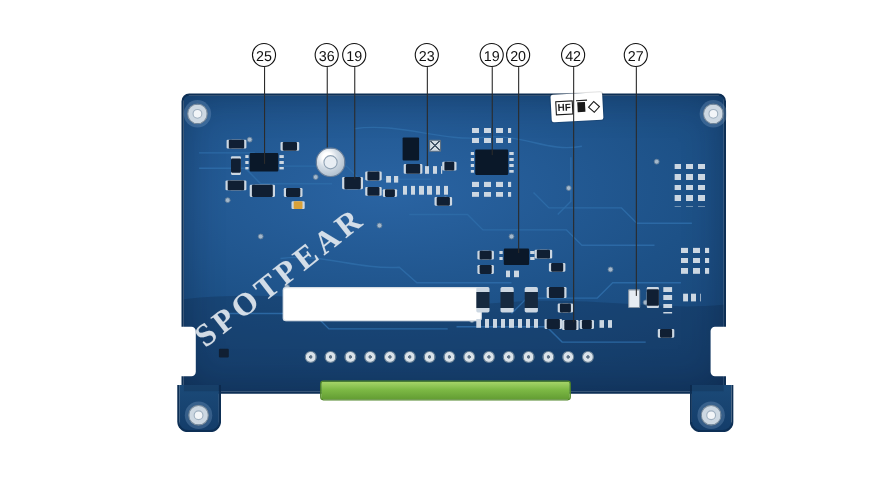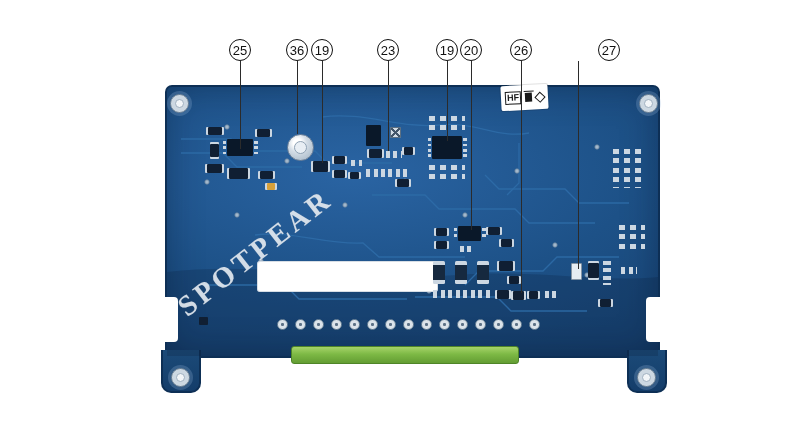--- a/index.html
+++ b/index.html
@@ -223,17 +223,17 @@
     <div class="cl" style="left:470.5px;height:169px"></div>
     <div class="cl" style="left:520.5px;height:232px"></div>
     <div class="cl" style="left:577.5px;height:208px"></div>
 
     <div class="co" style="left:229px">25</div>
     <div class="co" style="left:286px">36</div>
     <div class="co" style="left:311px">19</div>
     <div class="co" style="left:377px">23</div>
     <div class="co" style="left:436px">19</div>
     <div class="co" style="left:460px">20</div>
-    <div class="co" style="left:510px">26</div>
-    <div class="co" style="left:598px">27</div>
+    <div class="co" style="left:510px">42</div>
+    <div class="co" style="left:567px">27</div>
   </div>
 
 </div>
 
 </body></html>

